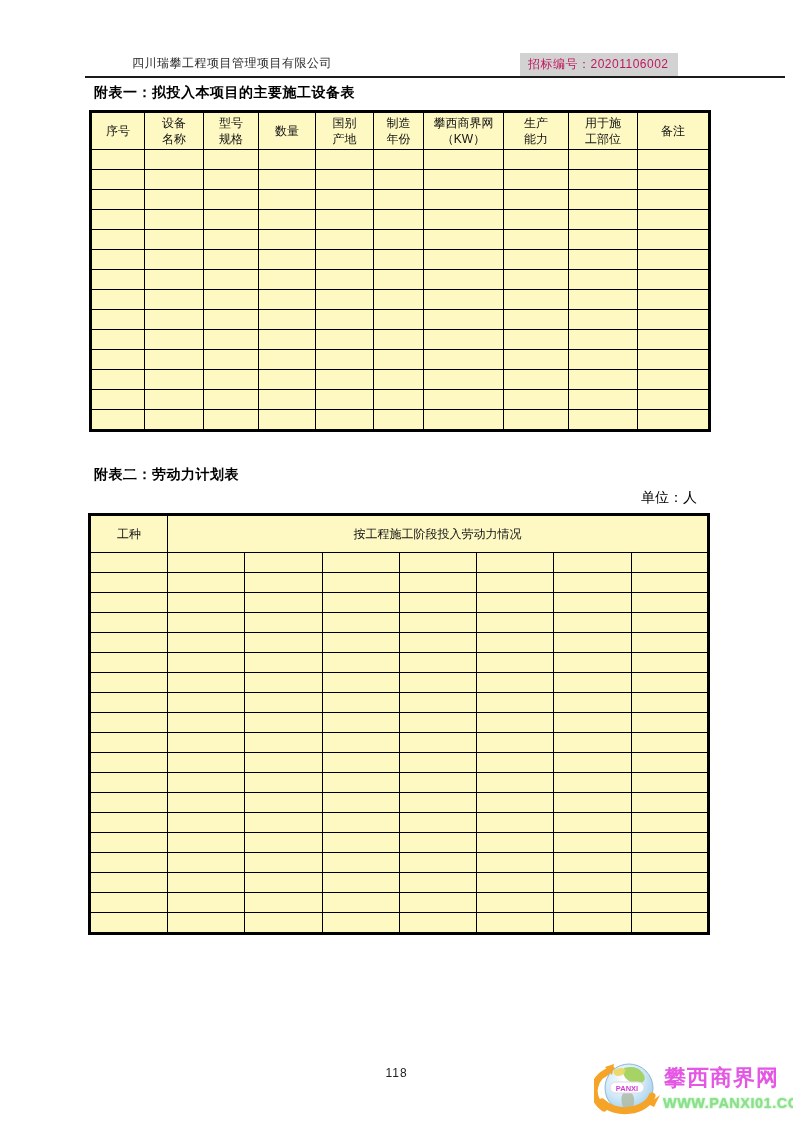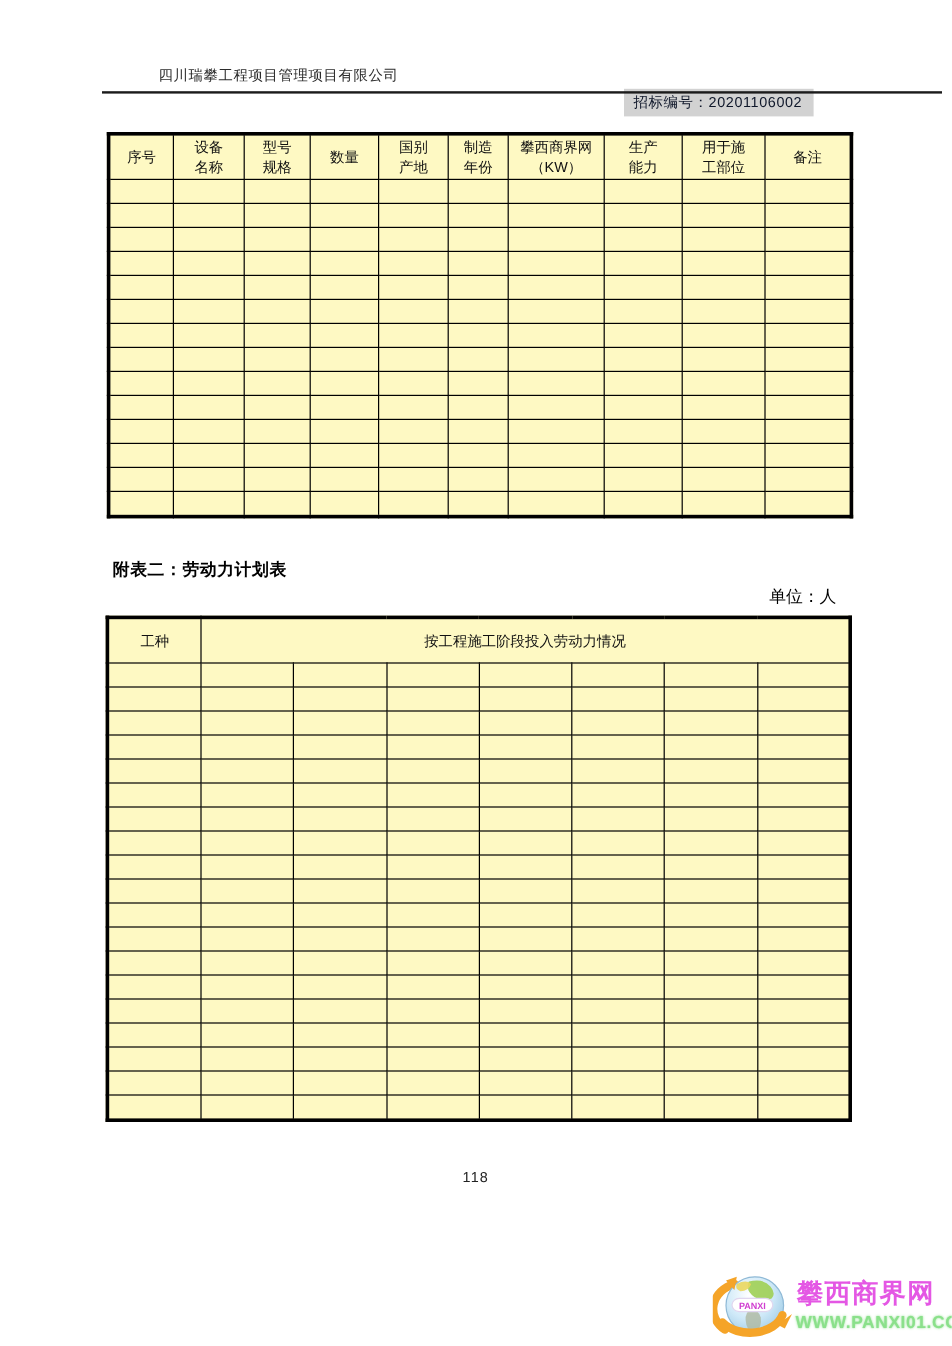--- a/index.html
+++ b/index.html
@@ -5,22 +5,22 @@
   html,body{margin:0;padding:0;background:#ffffff;}
   body{
     font-family:"Liberation Sans","DejaVu Sans",sans-serif;
     color:#1c1c1c;
     width:793px;height:1122px;position:relative;overflow:hidden;
   }
   .page{position:absolute;left:0;top:0;width:793px;height:1122px;background:#fff;}
 
   
   .hdr-company{position:absolute;left:120px;top:55px;font-size:12px;color:#2b2b2b;letter-spacing:.5px;margin-left:12px;}
-  .hdr-bid{position:absolute;left:520px;top:53px;font-size:12px;color:#0f172a;
-           padding:3px 9px 3px 8px;letter-spacing:.5px;margin-top:21px;}
+  .hdr-bid{position:absolute;left:520px;top:53px;font-size:12px;color:#be185d;
+           padding:3px 9px 3px 8px;letter-spacing:.5px;}
   .hdr-rule{position:absolute;left:85px;top:76px;width:700px;height:2px;background:#1b1b1b;}
 
   
   .tbl-title{position:absolute;font-size:14px;font-weight:bold;color:#000;letter-spacing:.5px;white-space:nowrap;}
   #title1{left:94px;top:84px;}
   #title2{left:94px;top:466px;}
   .unit-label{position:absolute;left:580px;top:489px;width:117px;text-align:right;
               font-size:14px;font-weight:normal;color:#000;}
 
   
@@ -31,21 +31,21 @@
                white-space:pre-line;text-align:center;vertical-align:middle;}
   table.doc td{height:19px;}
 
   #table1{left:89px;top:110px;width:619px;}
   #table1 thead tr{height:38px;}
 
   #table2{left:88px;top:513px;width:622px;}
   #table2 thead tr{height:38px;}
 
   
-  .page-number{position:absolute;left:0;top:974px;width:793px;text-align:center;
+  .page-number{position:absolute;left:0;top:1066px;width:793px;text-align:center;
                font-size:12px;color:#222;letter-spacing:1px;}
 
   
   .wm{position:absolute;left:594px;top:1058px;width:200px;height:64px;}
   .wm-logo{position:absolute;left:0;top:0;width:70px;height:62px;}
   .wm-name{position:absolute;left:70px;top:5px;font-size:22px;font-weight:bold;
            letter-spacing:1px;white-space:nowrap;
            text-shadow:0 0 1px rgba(255,255,255,.7);}
   .wm-url{position:absolute;left:69px;top:37px;font-size:14.5px;font-weight:bold;
           letter-spacing:.5px;white-space:nowrap;
@@ -53,20 +53,21 @@
 </style>
 </head>
 <body>
 
 <div class="page">
 
   <div class="hdr-company">四川瑞攀工程项目管理项目有限公司</div>
   <div class="hdr-bid" id="hdr-bid" style="background: rgb(210, 210, 210);">招标编号：20201106002</div>
   <div class="hdr-rule"></div>
 
+  <div class="tbl-title" id="title1">附表一：拟投入本项目的主要施工设备表</div>
 
   <table class="doc" id="table1">
     <colgroup id="t1-cols">
         <col style="width: 54px;">
         <col style="width: 59px;">
         <col style="width: 55px;">
         <col style="width: 57px;">
         <col style="width: 58px;">
         <col style="width: 50px;">
         <col style="width: 80px;">

